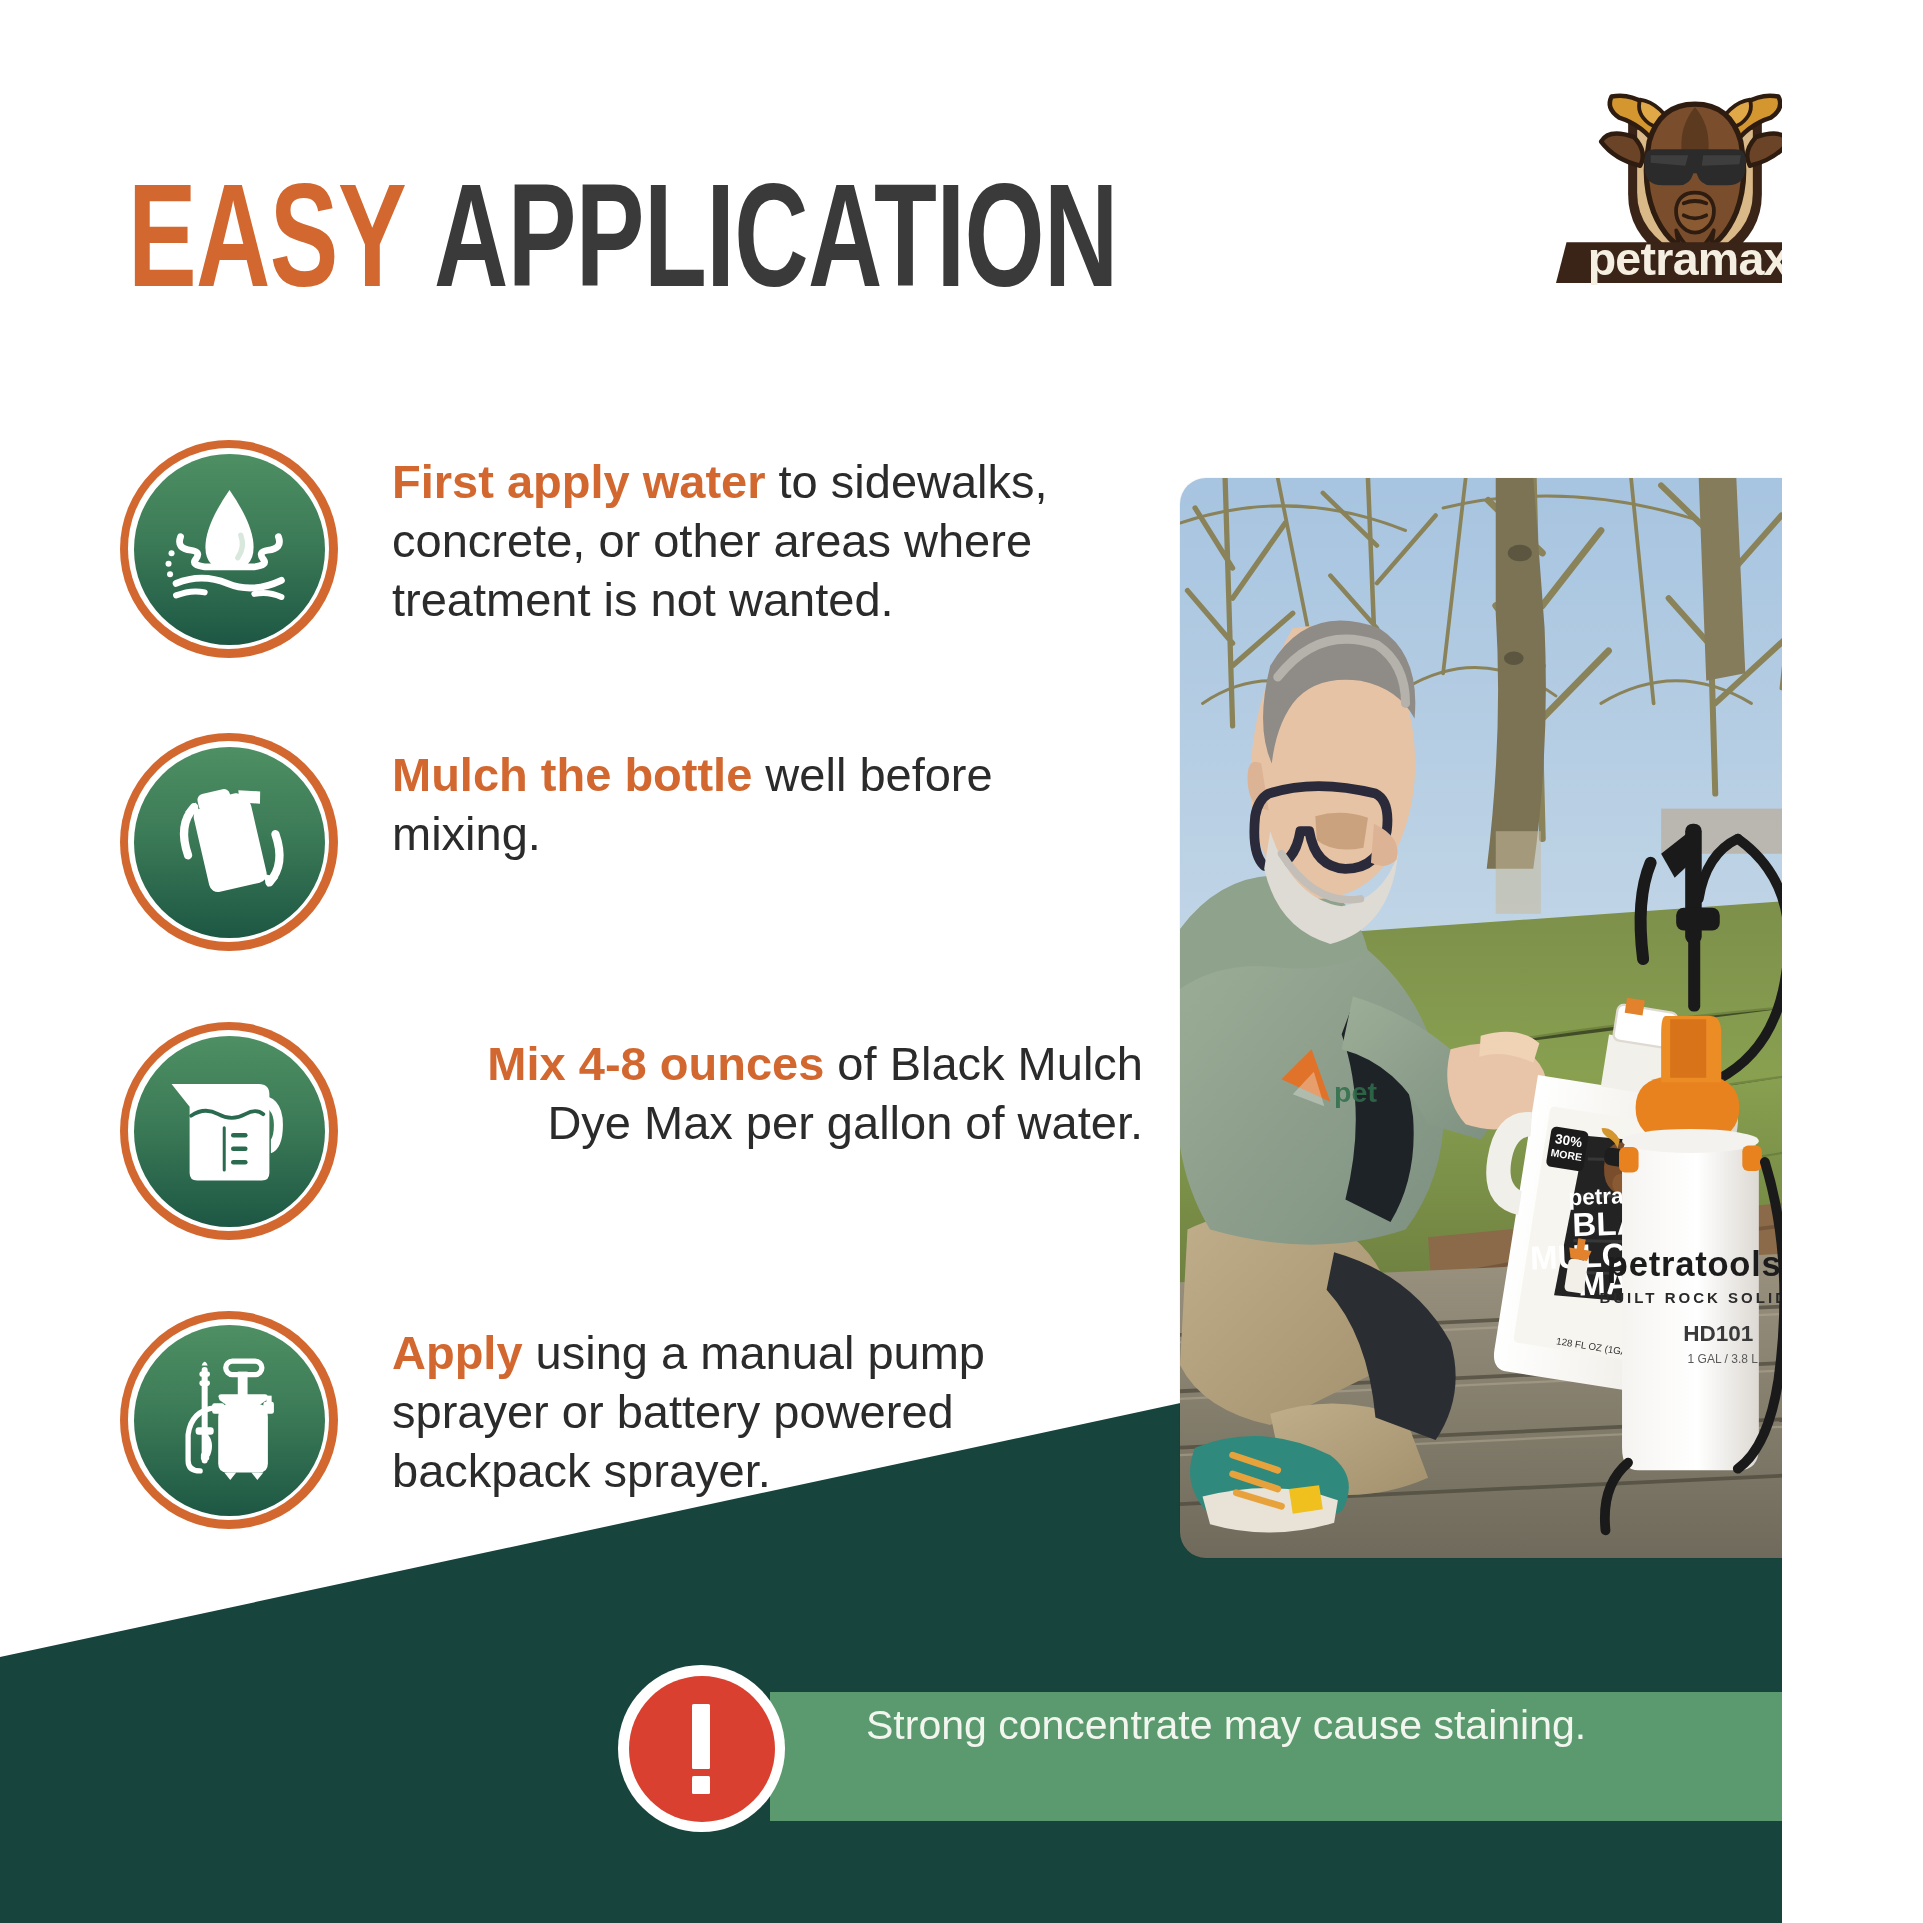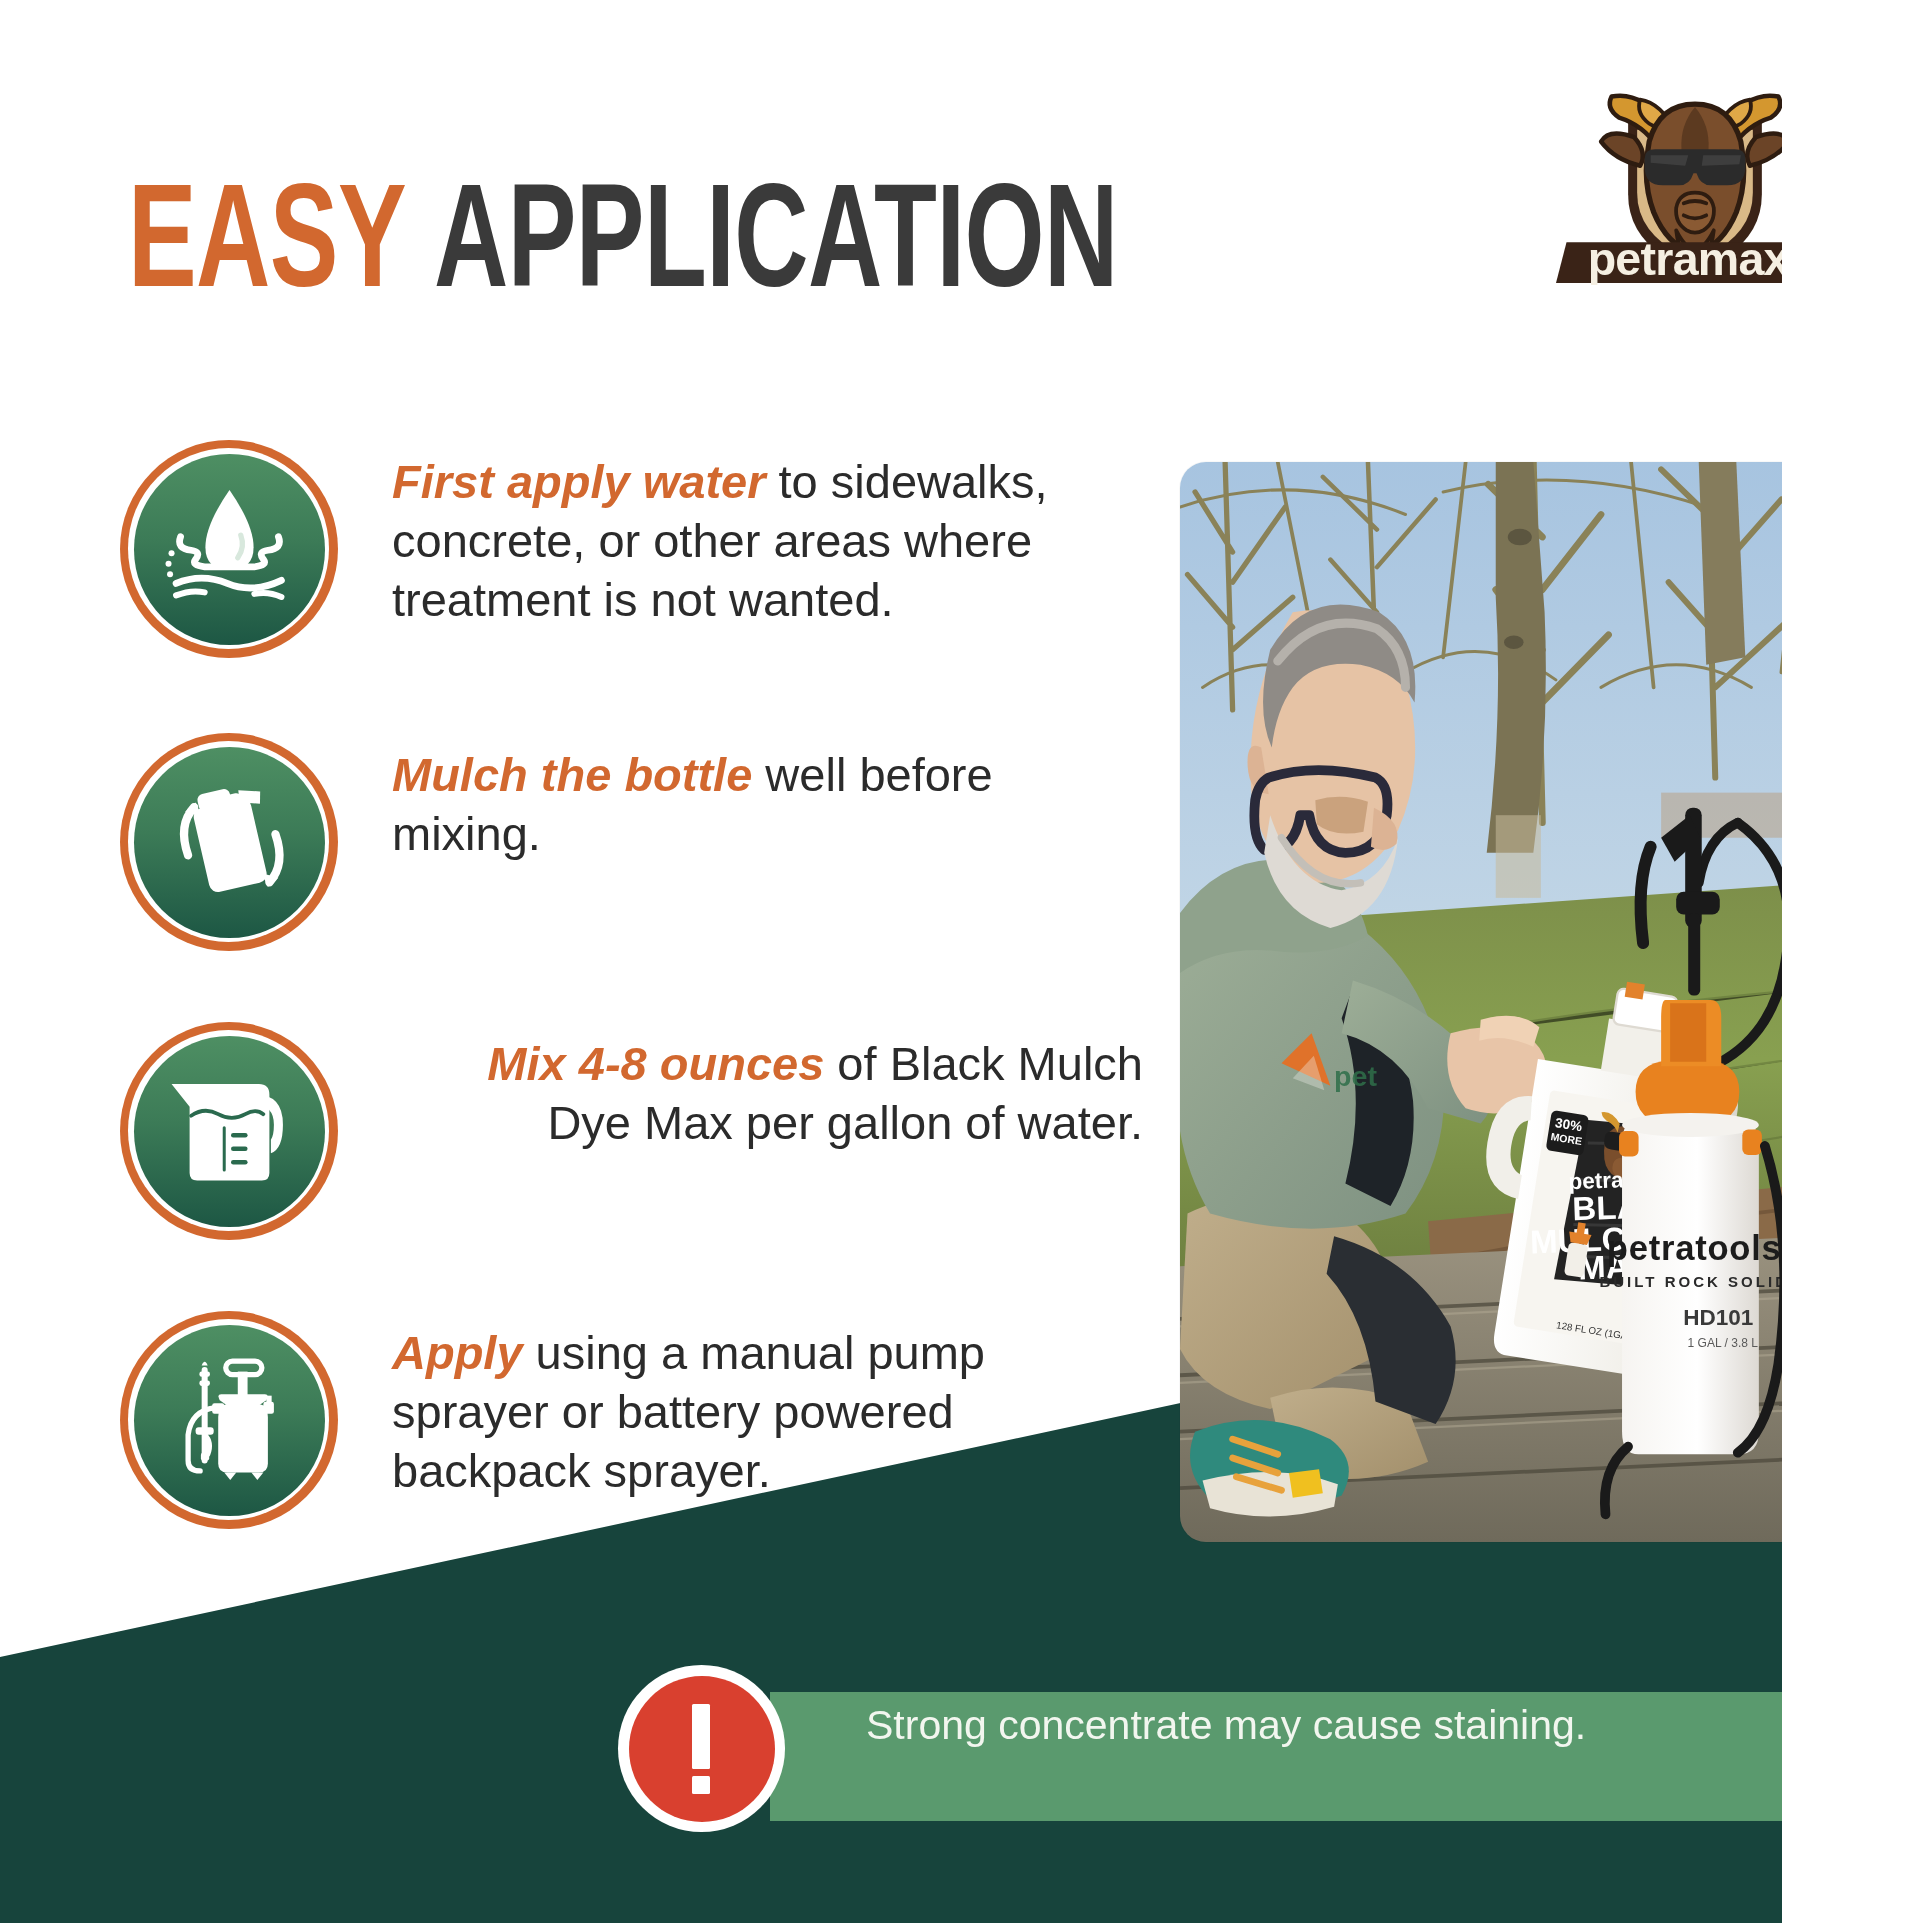--- a/index.html
+++ b/index.html
@@ -68,25 +68,25 @@
   .step-text{
     margin-left:54px;
     width:751px;
     font-family:"Liberation Sans Narrow","Liberation Sans",sans-serif;
     font-size:47px;
     line-height:59px;
     color:#2b2b2b;
     padding-top:12px;
     letter-spacing:0px;
   }
-  .step-text b{color:#d2682f;font-weight:700;font-style:italic;}
+  .step-text b{color:#d2682f;font-weight:700;}
 
   
   .photo{
-    position:absolute;left:1180px;top:462px;width:639px;height:1080px;
+    position:absolute;left:1180px;top:478px;width:639px;height:1080px;
     border-radius:26px;overflow:hidden;z-index:4;
     box-shadow:0 0 0 0.8px rgba(0,0,0,0.04);
   }
   .photo svg{display:block;width:100%;height:100%;}
 
   
   .warn-band{
     position:absolute;left:770px;top:1692px;width:1154px;height:129px;
     background:#5a9a6e;z-index:6;
   }

